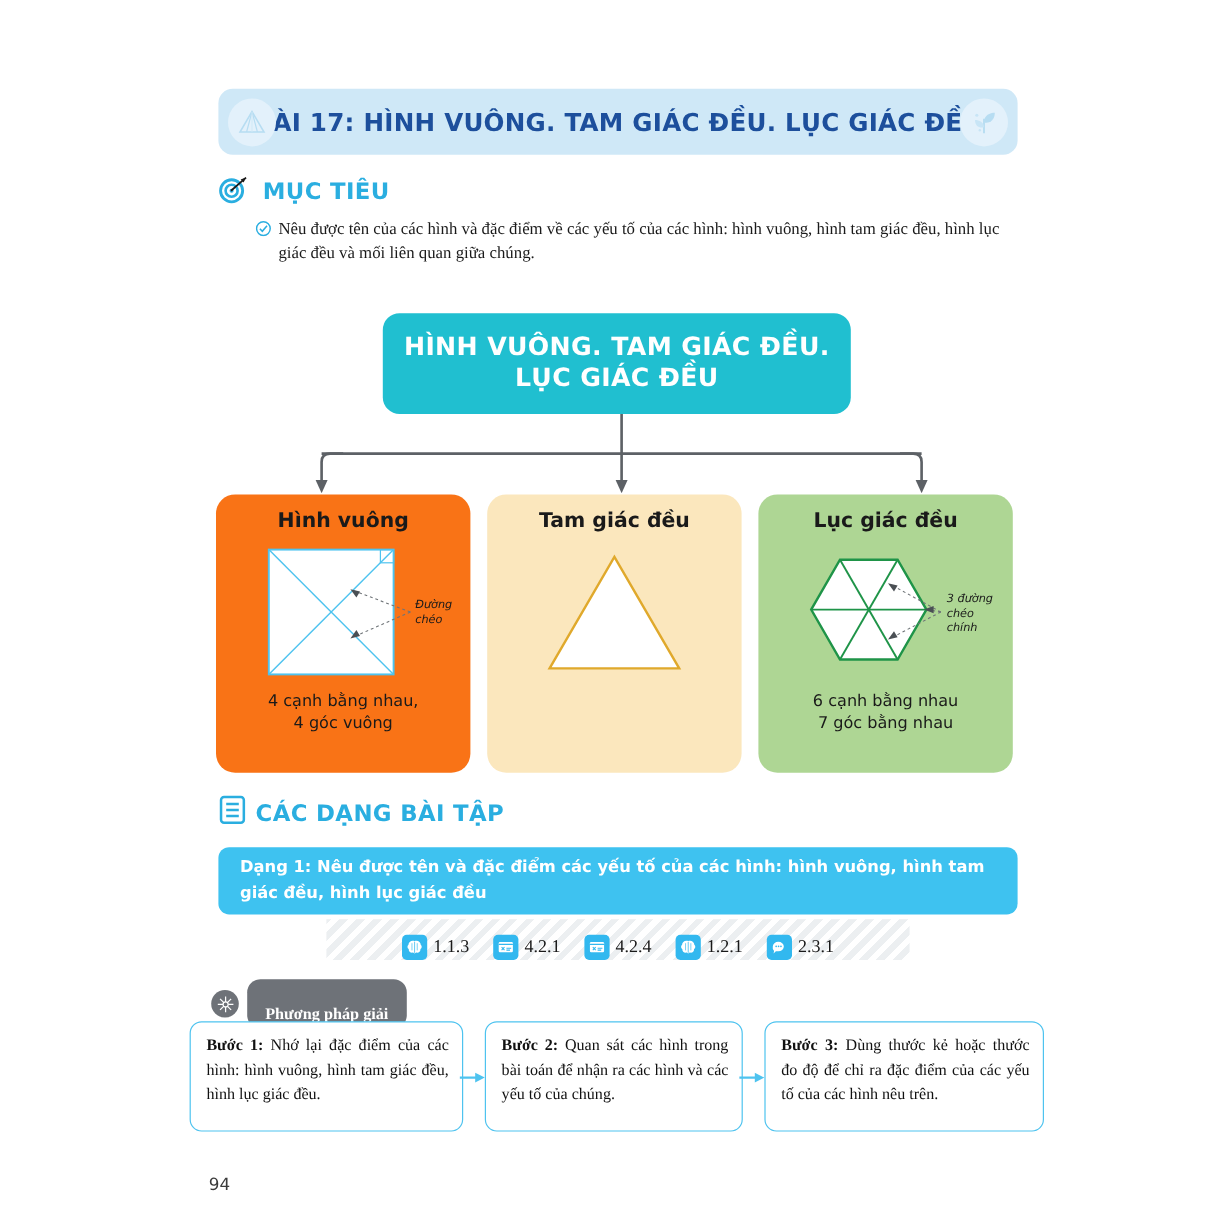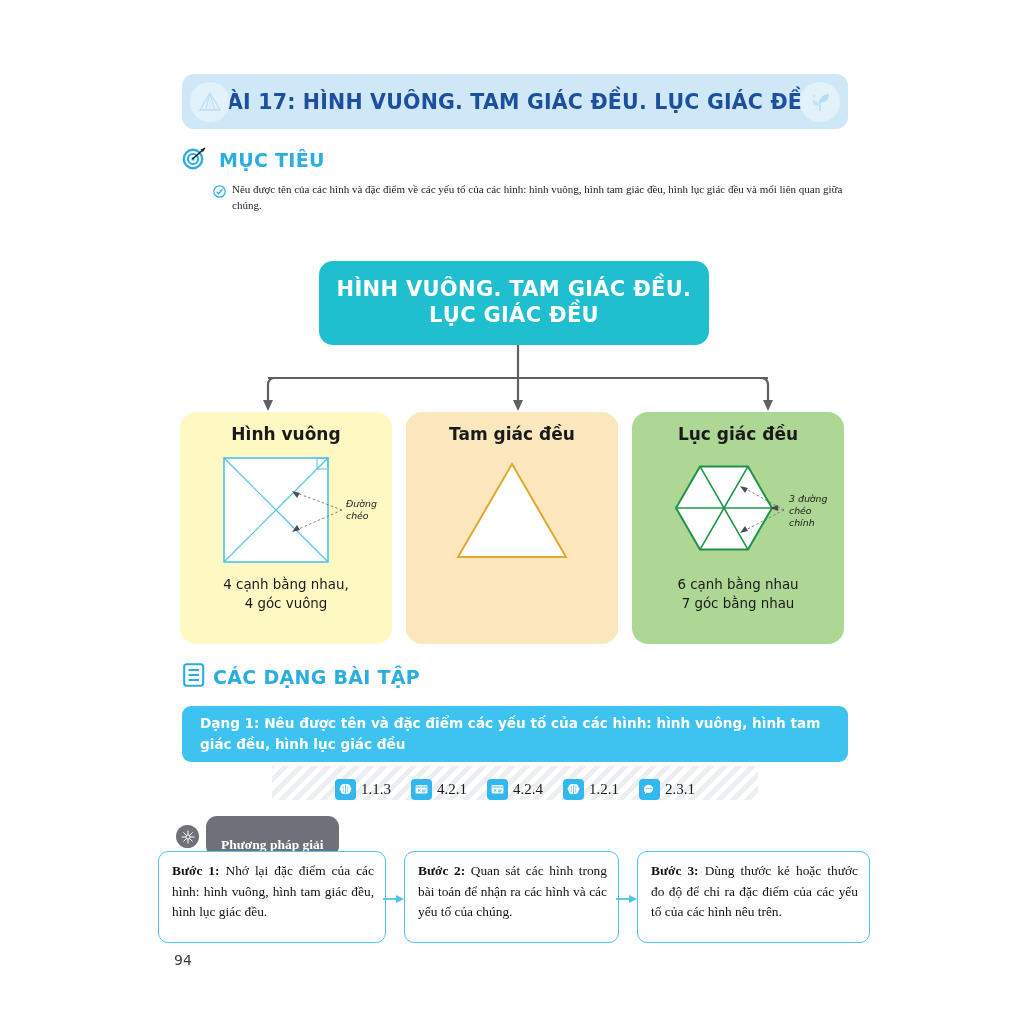--- a/index.html
+++ b/index.html
@@ -34,21 +34,21 @@
   
   .goal-head{position:absolute;left:182px;top:145px;display:flex;align-items:center;gap:12px;}
   .goal-title{
     font-family:"DejaVu Sans", sans-serif;
     font-weight:bold;font-size:19px;color:#2aaee0;letter-spacing:.3px;
   }
   .goal-list{position:absolute;left:213px;top:182px;width:640px;}
   .goal-item{display:flex;gap:6px;margin-bottom:2px;}
   .goal-text{
     font-family:"Liberation Serif", serif;
-    font-size:11px;color:#1a1a1a;line-height:1.42;
+    font-size:14px;color:#1a1a1a;line-height:1.42;
   }
   .check{flex:0 0 auto;margin-top:2px;}
 
   
   .mainbox{
     position:absolute;left:319px;top:261px;width:390px;height:84px;
     background:#20bfd0;border-radius:14px;
     display:flex;flex-direction:column;align-items:center;justify-content:center;
   }
   .mainbox div{
@@ -58,21 +58,21 @@
   }
 
   
   .connectors{position:absolute;left:178px;top:345px;width:680px;height:68px;}
 
   
   .cards{position:absolute;left:180px;top:412px;width:672px;height:232px;}
   .card{
     position:absolute;top:0;width:212px;height:232px;border-radius:16px;
   }
-  .card.c1{left:0;background:#fef9c3;}
+  .card.c1{left:0;background:#f97316;}
   .card.c2{left:226px;background:#fbe7bd;}
   .card.c3{left:452px;background:#aed694;}
   .card-title{
     position:absolute;left:0;right:0;top:12px;text-align:center;
     font-family:"DejaVu Sans", sans-serif;font-weight:bold;font-size:17px;color:#1a1a1a;
   }
   .card-fig{position:absolute;left:0;right:0;top:40px;height:118px;}
   .card-desc{
     position:absolute;left:0;right:0;top:163px;text-align:center;
     font-family:"DejaVu Sans", sans-serif;font-size:13.4px;color:#1a1a1a;line-height:1.42;
@@ -135,21 +135,21 @@
     margin:0;font-family:"Liberation Serif", serif;font-size:13.4px;
     color:#111;line-height:1.54;text-align:justify;
   }
   .step b{font-weight:bold;}
   .arrow-h{position:absolute;top:40px;width:22px;height:12px;}
   .arrow-h.a1{left:225px;}
   .arrow-h.a2{left:458px;}
 
   
   .pagenum{
-    position:absolute;left:174px;top:952px;
+    position:absolute;left:174px;top:980px;
     font-family:"DejaVu Sans", sans-serif;font-size:14px;color:#3b3b3b;
   }
 </style>
 </head>
 <body>
 
 <div class="page">
 
   <div class="banner">
     <div class="banner-ic left">

